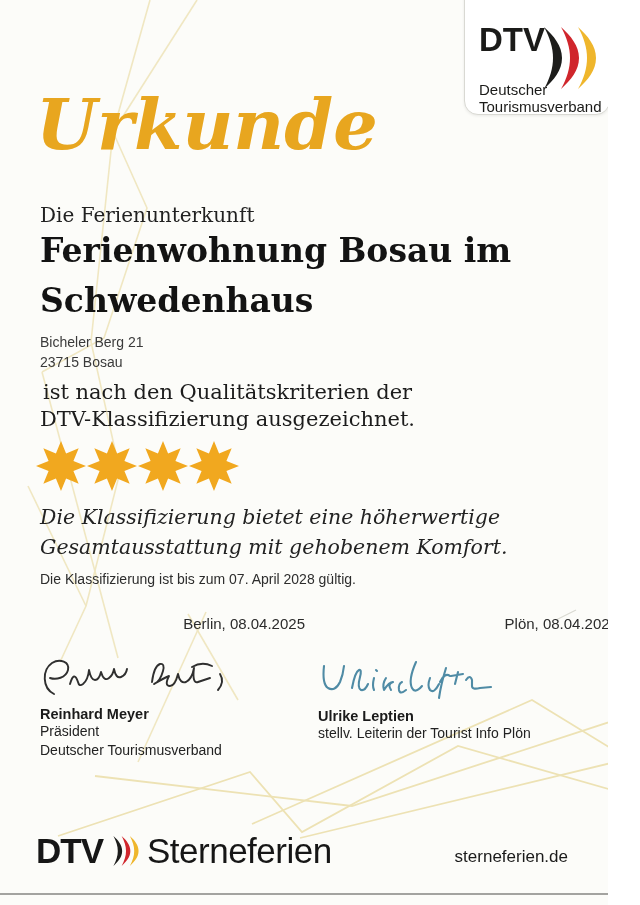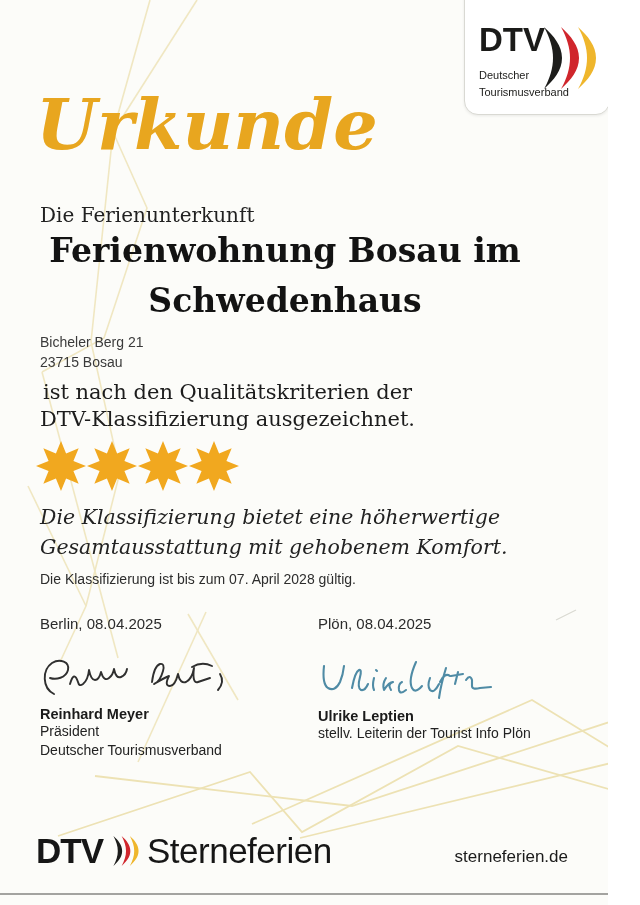--- a/index.html
+++ b/index.html
@@ -8,45 +8,45 @@
     font-family:"Liberation Sans",sans-serif;overflow:hidden;color:#1c1c1c;
   }
   .bg-lines{position:absolute;left:0;top:0;width:640px;height:905px;}
 
   
   .logo-box{position:absolute;left:464px;top:-22px;width:144px;height:135px;
     background:#ffffff;border:1px solid #d9d9d3;border-radius:14px;
     box-shadow:0 1px 3px rgba(0,0,0,.08);}
   .logo-inner{position:absolute;left:14px;top:44px;}
   .dtv-wordmark{font-size:33px;font-weight:bold;line-height:1;color:#1b1b19;}
-  .logo-sub{margin-top:11px;font-size:11px;line-height:17px;color:#1b1b19;}
+  .logo-sub{margin-top:25px;font-size:15px;line-height:17px;color:#1b1b19;}
   .chevrons{position:absolute;left:76px;top:48px;width:58px;height:62px;}
   .chev-b{fill:#1d1d1b}.chev-r{fill:#d0262c}.chev-g{fill:#efb62c}
 
   .title{position:absolute;left:36px;top:90px;font-family:"DejaVu Serif",serif;
     font-style:italic;font-weight:600;font-size:70px;line-height:1;color:#e8a61f;}
 
   .intro{position:absolute;left:40px;top:203px;font-family:"DejaVu Serif",serif;
     font-size:20px;color:#212121;}
   .property-name{position:absolute;left:40px;top:226px;width:490px;
     font-family:"DejaVu Serif",serif;font-weight:bold;font-size:33px;
-    line-height:50px;color:#131313;text-align:center;}
+    line-height:50px;color:#131313;}
   .address{position:absolute;left:40px;top:332px;font-size:14px;line-height:20px;color:#3a3a3a;}
   .award{position:absolute;left:40px;top:379px;font-family:"DejaVu Serif",serif;
     font-size:21px;line-height:27px;color:#1c1c1c;text-align:center;}
   .stars{position:absolute;left:36px;top:441px;display:flex;gap:1px;}
   .star{width:50px;height:50px;display:block;}
   .rating-desc{position:absolute;left:40px;top:502px;font-family:"DejaVu Serif",serif;
     font-style:italic;font-size:20.5px;line-height:30px;color:#222;}
   .validity{position:absolute;left:40px;top:571px;font-size:14px;color:#2d2d2d;}
 
   .sig-block{position:absolute;top:615px;}
   .sig-left{left:40px;width:265px;}
   .sig-right{left:318px;width:300px;}
-  .place-date{font-size:15px;color:#2b2b2b;}
+  .place-date{font-size:15px;color:#2b2b2b;text-align:right;}
   .autograph{display:block;margin-top:22px;}
   .signatory-name{font-size:14.5px;font-weight:bold;margin-top:4px;color:#1a1a1a;}
   .signatory-role{font-size:14px;line-height:19px;color:#222;}
 
   .footer-left{position:absolute;left:36px;top:833px;display:flex;align-items:center;}
   .f-dtv{font-size:35px;font-weight:bold;letter-spacing:-1px;color:#161616;line-height:1;}
   .f-chev{width:28px;height:30px;margin:0 7px 0 9px;display:block;}
   .f-brand{font-size:35px;font-weight:400;letter-spacing:-0.5px;color:#161616;line-height:1;}
   .website{position:absolute;right:40px;top:847px;font-size:17px;color:#1a1a1a;}
   .scan-line{position:absolute;left:0;top:893px;width:640px;height:2px;background:#a3a3a0;}

